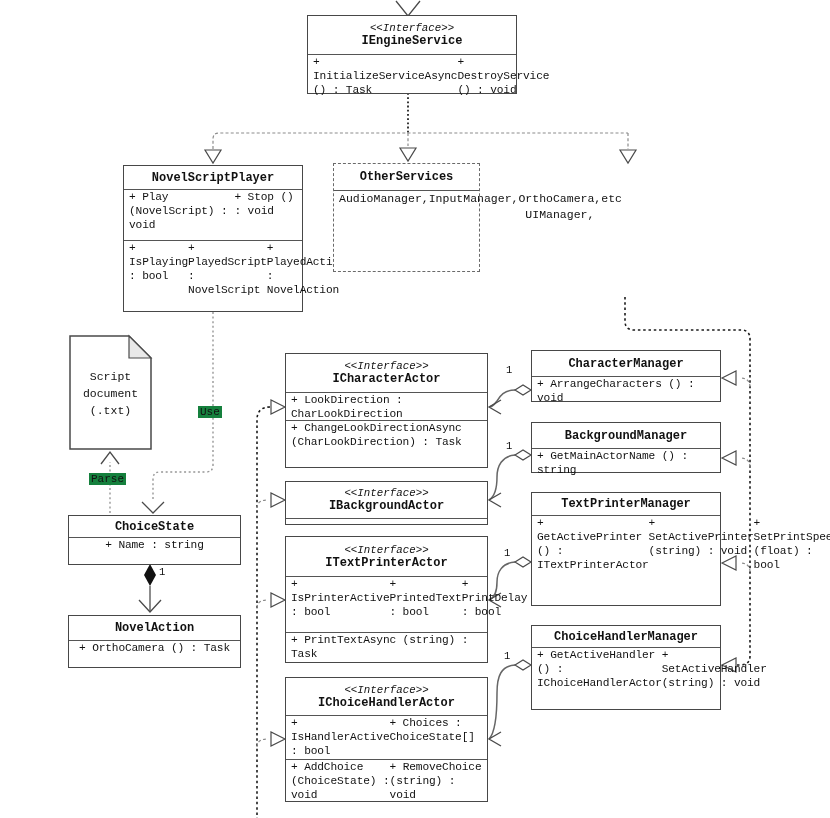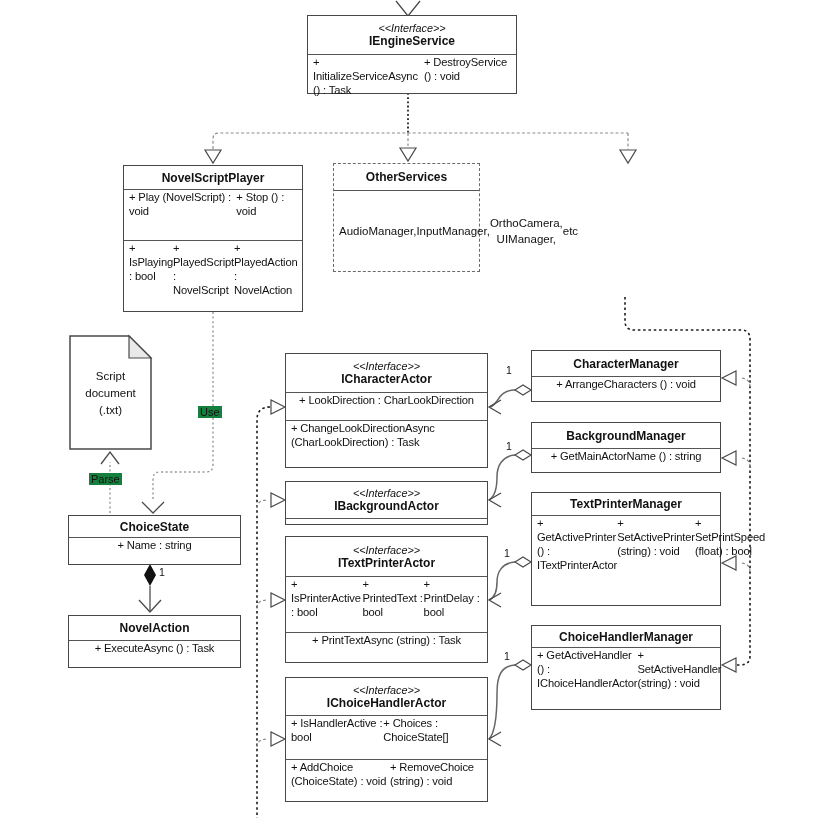--- a/index.html
+++ b/index.html
@@ -1,37 +1,37 @@
 <!DOCTYPE html>
 <html><head>
 <meta charset="utf-8">
 <style>
   html,body{margin:0;padding:0;background:#fff;}
   #canvas{position:relative;width:830px;height:818px;background:#fff;overflow:hidden;
-          font-family:Liberation Sans, sans-serif;color:#111;}
+          font-family:Liberation Mono, monospace;color:#111;}
   #edges{position:absolute;left:0;top:0;width:830px;height:818px;}
   .trunk{stroke:#1b1b1b;stroke-width:1.6;fill:none;stroke-dasharray:2.5 2.8;}
   .trunkdot{stroke:#222;stroke-width:1.8;fill:none;stroke-dasharray:1.8 2.4;}
   .stub{stroke:#8c8c8c;stroke-width:1.2;fill:none;stroke-dasharray:3 2.2;}
   .dot{stroke:#979797;stroke-width:1.4;fill:none;stroke-dasharray:2 2.6;}
   .agg{stroke:#666;stroke-width:1.5;fill:none;}
   .openv{stroke:#4a4a4a;stroke-width:1.3;fill:none;}
   .tri{fill:#fff;stroke:#4a4a4a;stroke-width:1.2;}
   .note-shape{fill:#fff;stroke:#4a4a4a;stroke-width:1.5;}
   .note-fold{fill:#e9e9e9;stroke:#4a4a4a;stroke-width:1.2;}
   .box{position:absolute;background:#fff;border:1.6px solid #474747;box-sizing:border-box;}
   .box.dashed{border:1.3px dashed #6a6a6a;}
   .title{display:flex;align-items:center;justify-content:center;font-weight:bold;
          font-size:12px;box-sizing:border-box;}
   .hdr{display:flex;flex-direction:column;align-items:center;justify-content:center;box-sizing:border-box;}
   .stereo{font-style:italic;font-size:10.8px;}
   .cname{font-weight:bold;font-size:12px;}
   .sec{border-top:1.2px solid #555;padding:0 5px;box-sizing:border-box;}
   .rows{display:flex;flex-direction:row;justify-content:space-evenly;}
-  .rows.center{align-items:center;}
+  .rows.center{align-items:flex-start;}
   .m{font-size:11.2px;line-height:14px;letter-spacing:-0.15px;}
   .nline{font-size:11.5px;line-height:16px;text-align:center;}
   .doc-text{position:absolute;left:70px;top:368px;width:81px;display:flex;
             flex-direction:column;align-items:center;}
   .dline{font-size:11.5px;line-height:17px;text-align:center;}
   .edge-label{position:absolute;background:#15803d;font-size:11px;padding:0 2px;}
   .mult{position:absolute;background:#fff;font-size:10.5px;padding:0 1px;}
 </style>
 </head>
 <body>
@@ -236,21 +236,21 @@
   <div class="box" style="left:68px;top:515px;width:173px;height:50px">
     <div class="title" style="height:21px">ChoiceState</div>
     <div class="sec rows" style="height:26px">
         <div class="m">+ Name : string</div>
       </div>
   </div>
 
   <div class="box" style="left:68px;top:615px;width:173px;height:53px">
     <div class="title" style="height:24px">NovelAction</div>
     <div class="sec rows" style="height:26px">
-        <div class="m">+ ExecuteAsync () : Task</div>
+        <div class="m">+ OrthoCamera () : Task</div>
       </div>
   </div>
 
   <span class="edge-label" style="left:198px;top:406px">Use</span>
   <span class="edge-label" style="left:89px;top:473px">Parse</span>
   <span class="mult" style="left:158px;top:566px">1</span>
   <span class="mult" style="left:505px;top:364px">1</span>
   <span class="mult" style="left:505px;top:440px">1</span>
   <span class="mult" style="left:503px;top:547px">1</span>
   <span class="mult" style="left:503px;top:650px">1</span>

